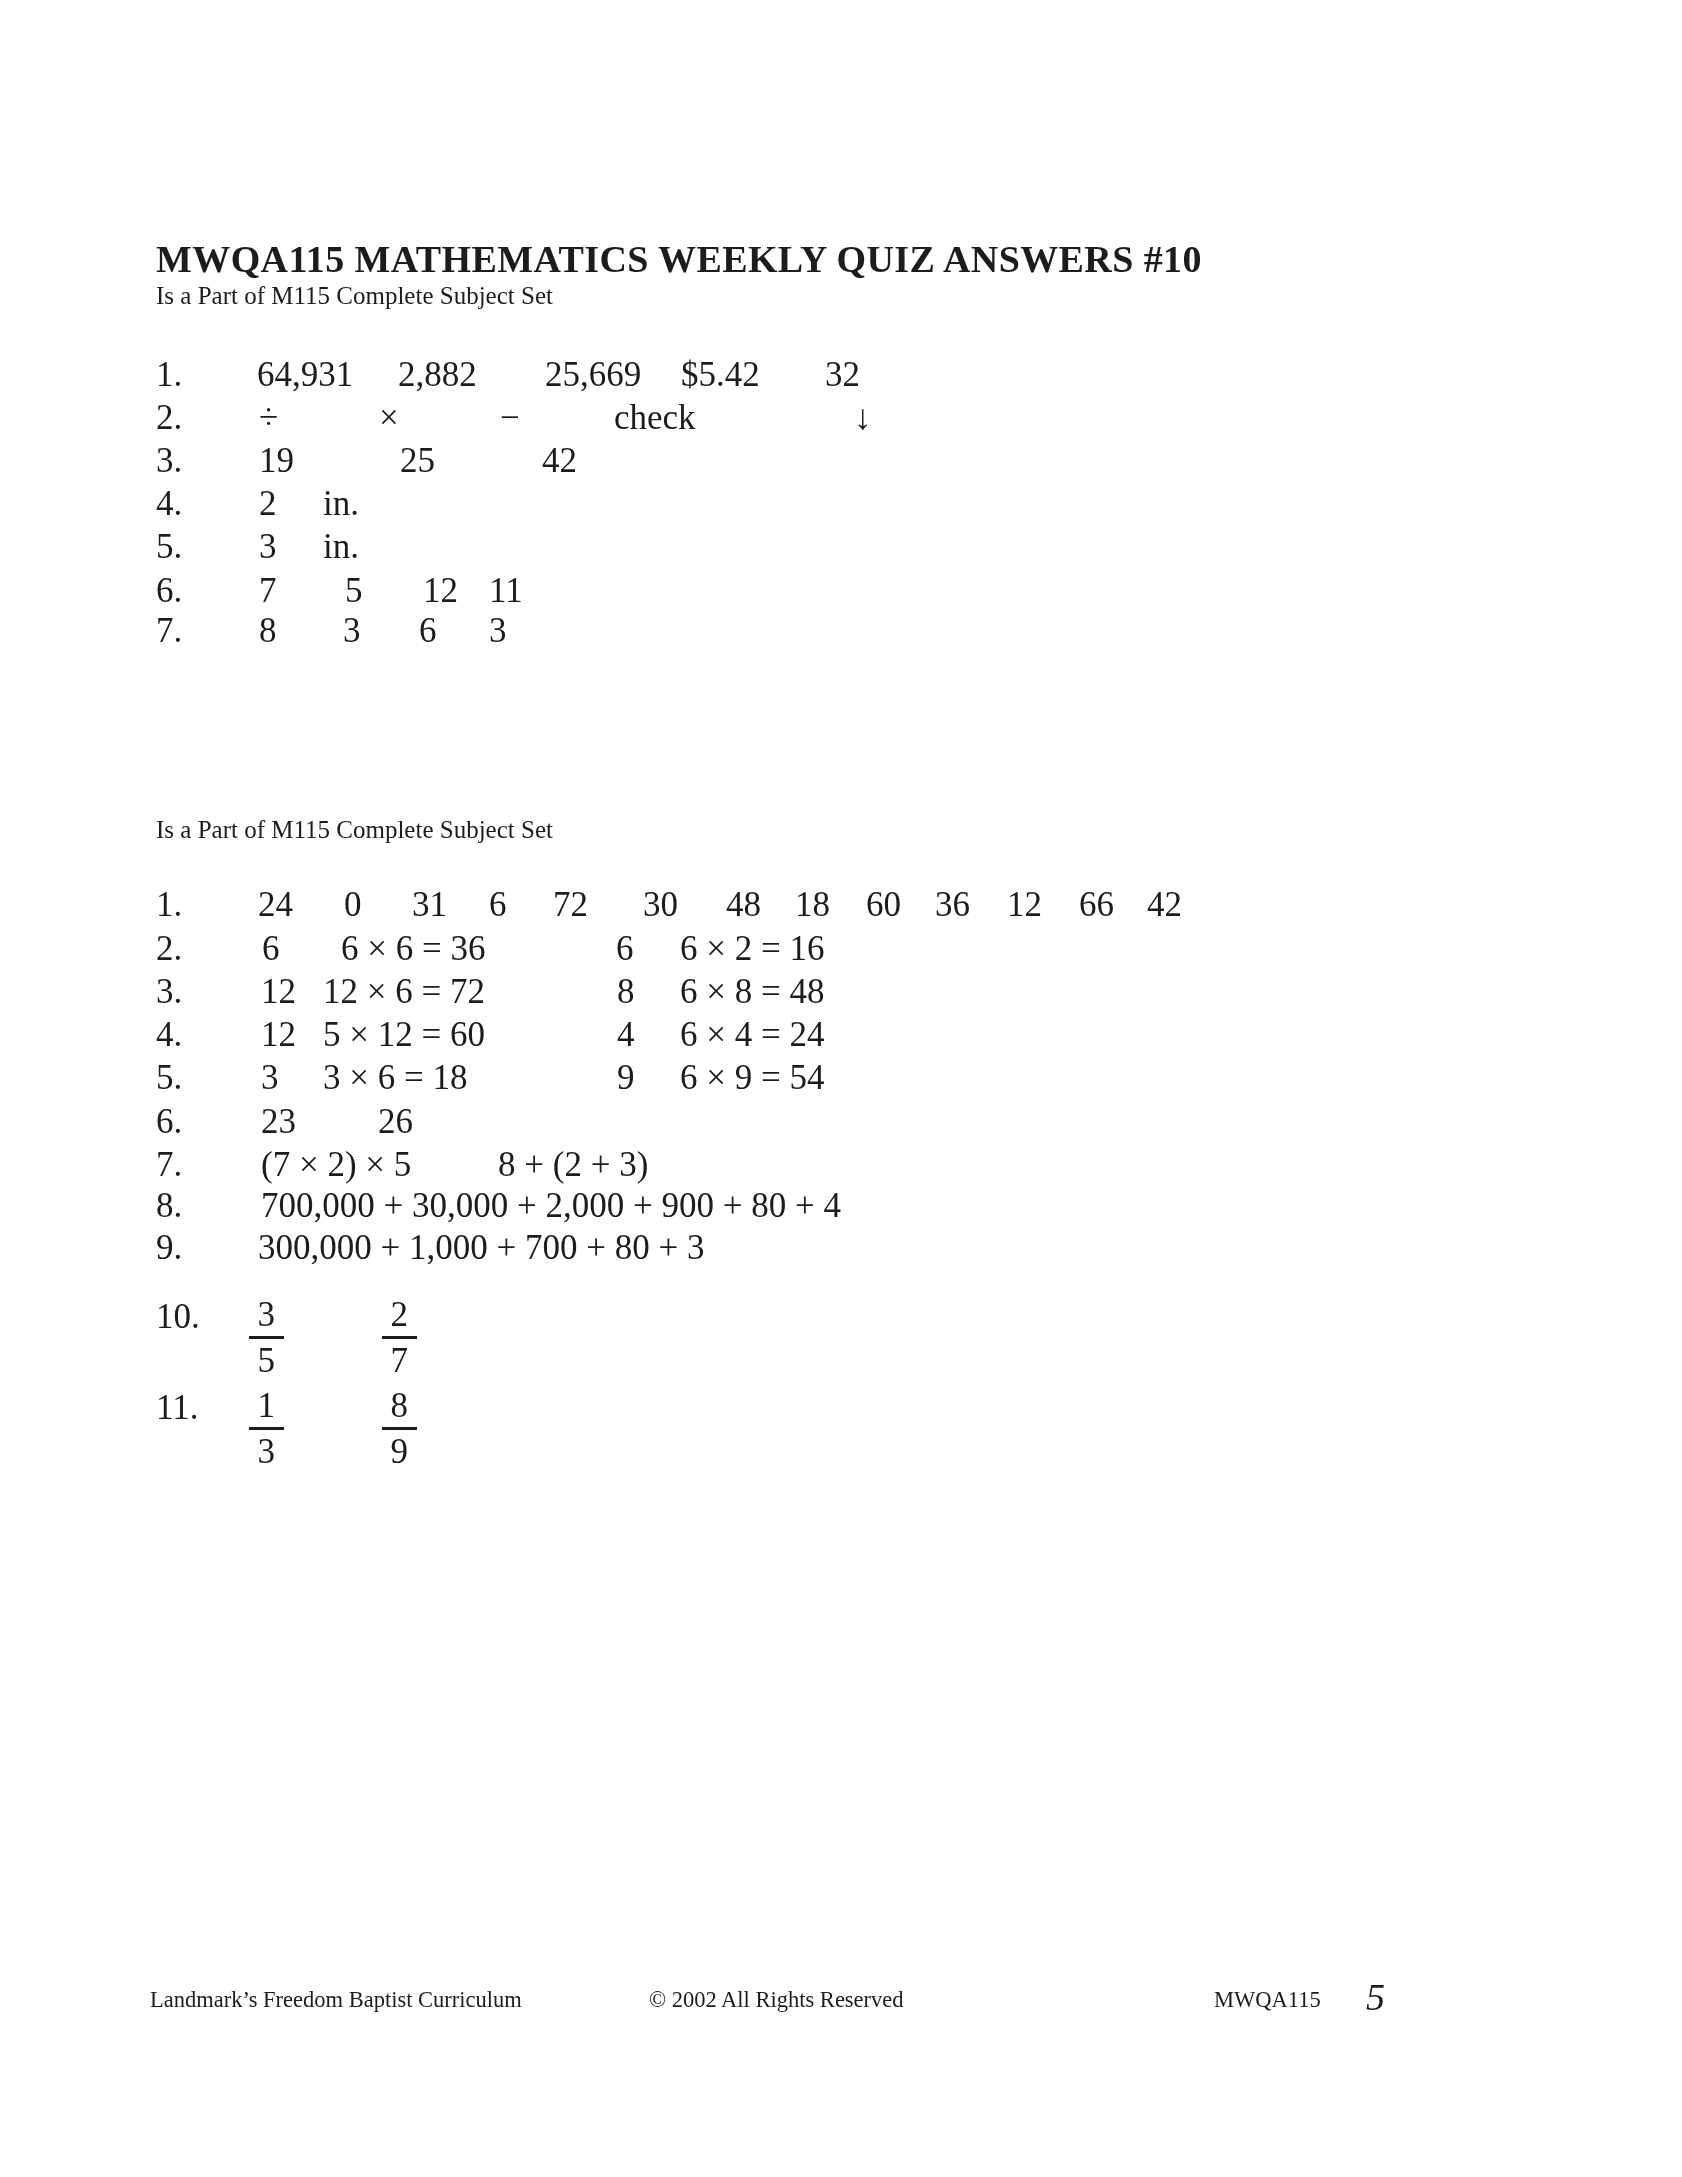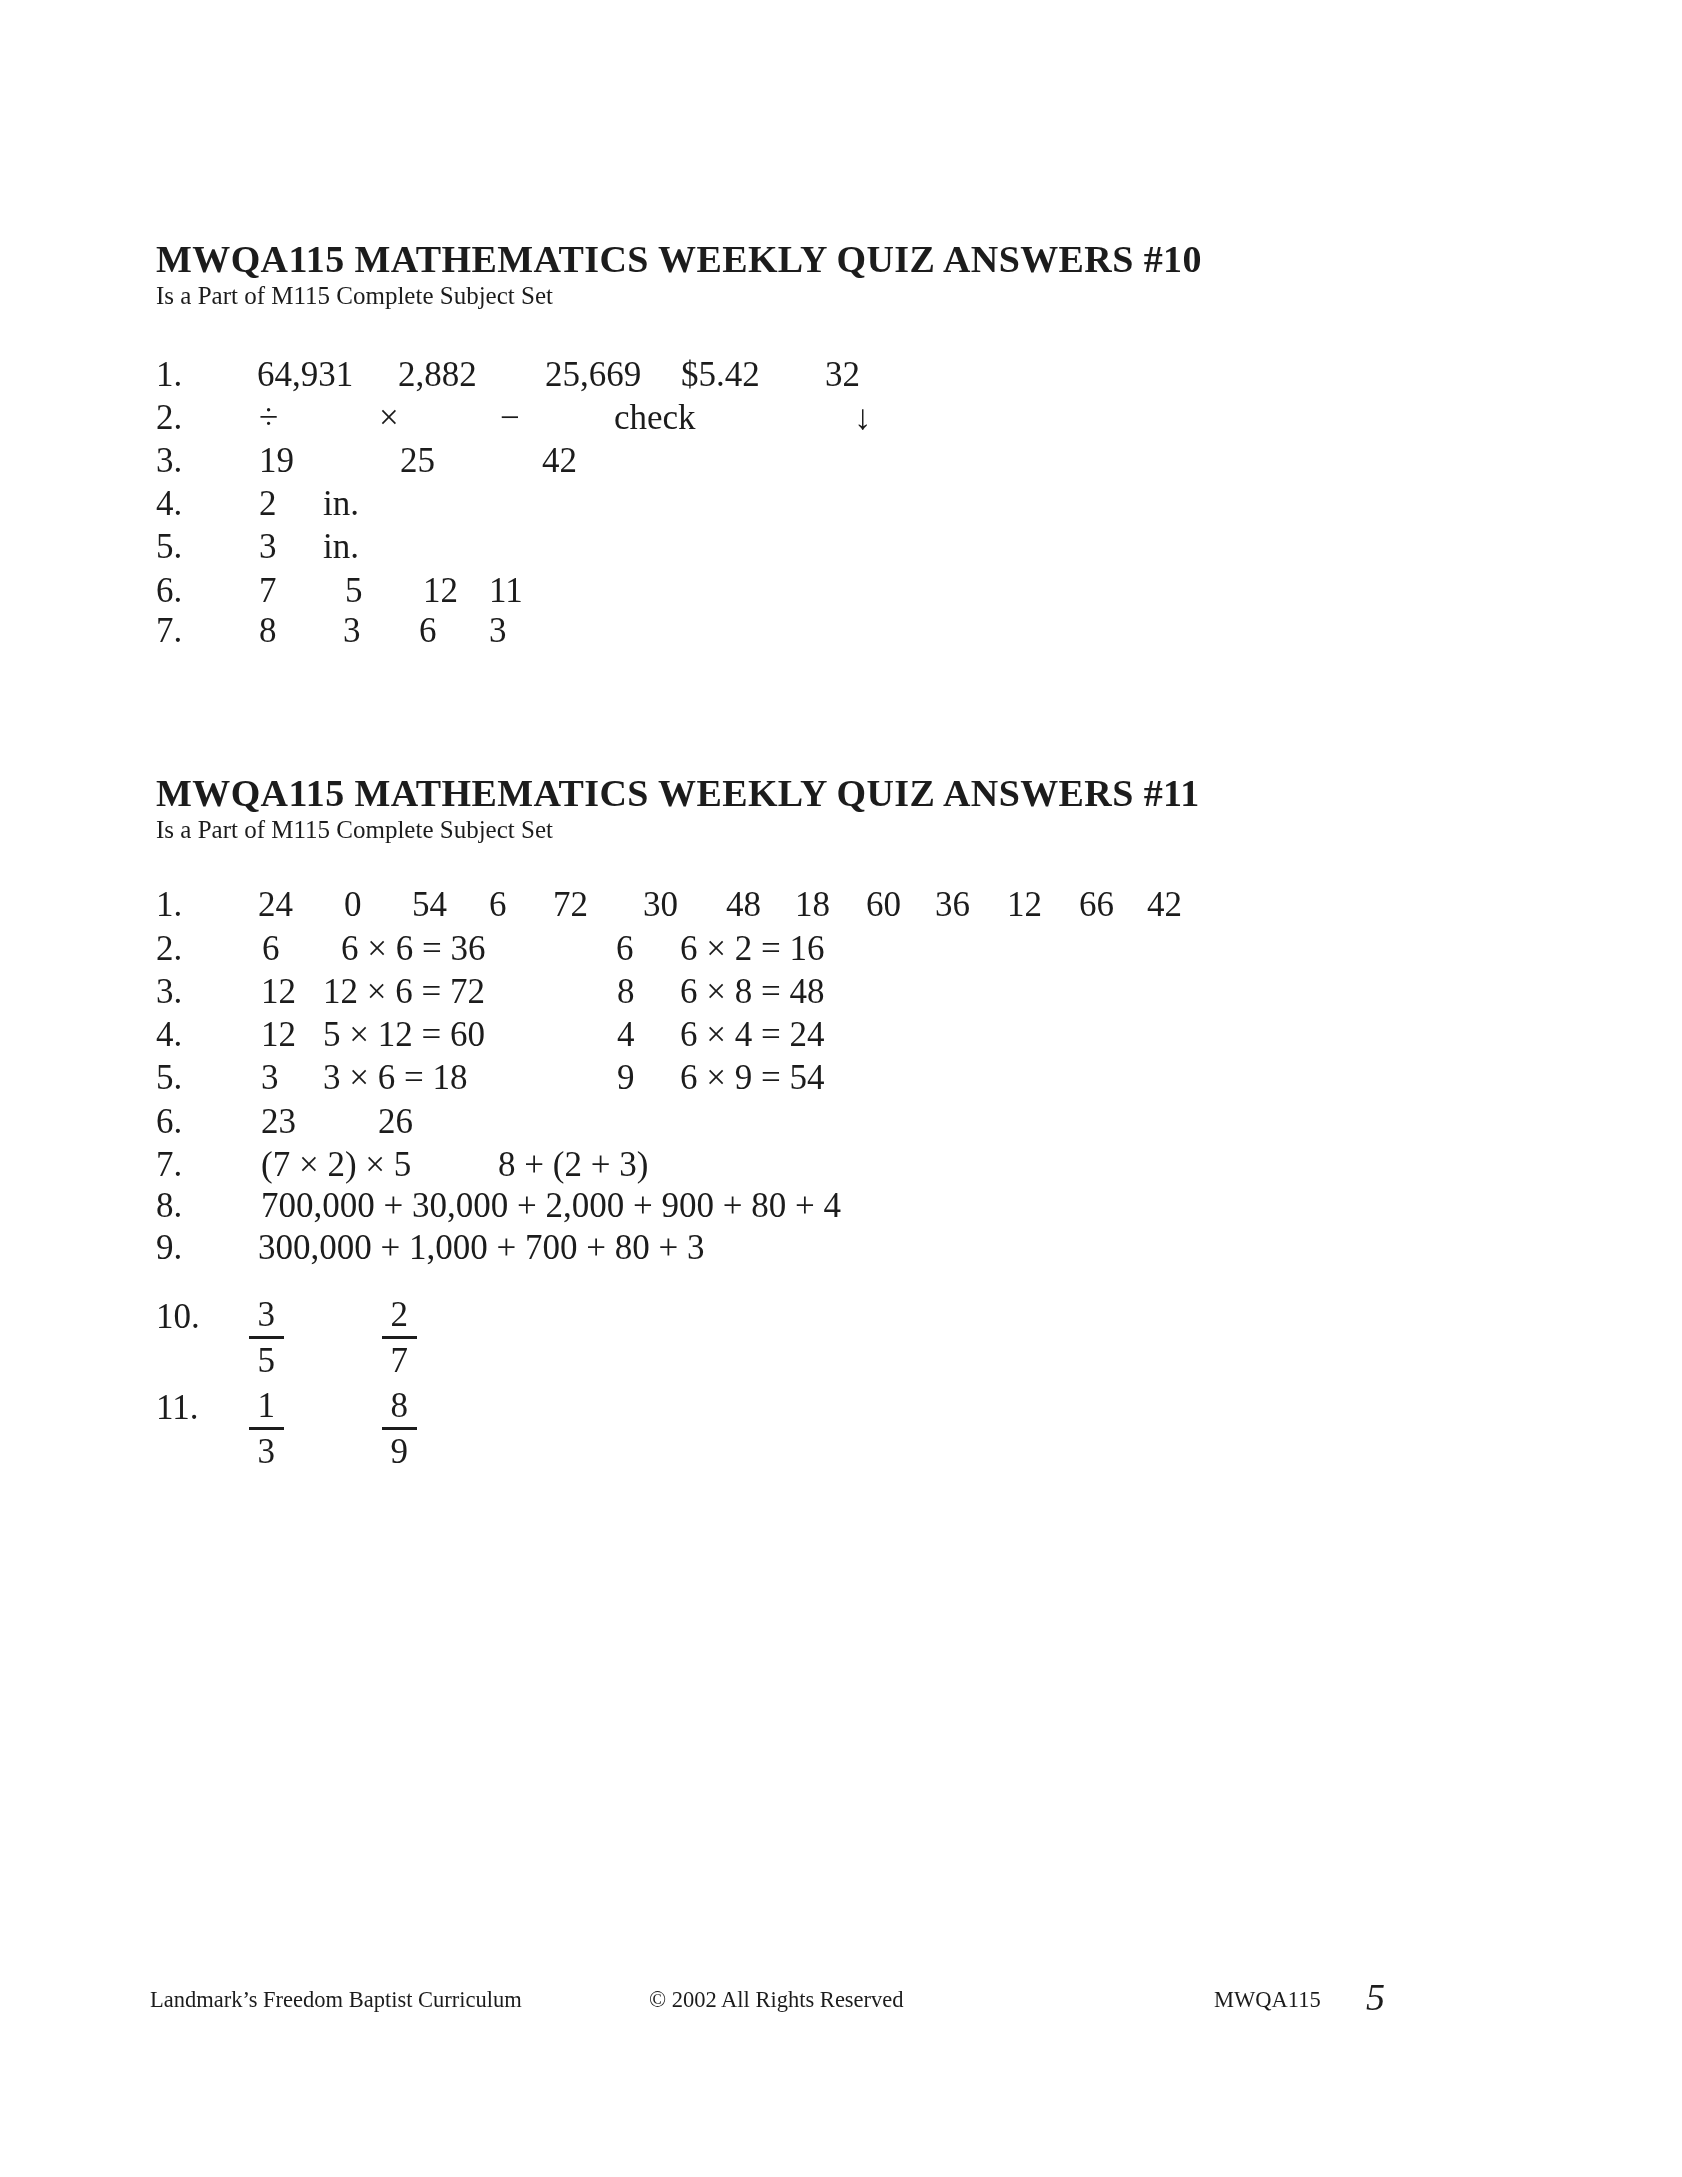--- a/index.html
+++ b/index.html
@@ -115,28 +115,27 @@
   </div>
 
   <div class="row" style="top:611px">
     <span class="label">7.</span>
     <span class="item" style="left:259px">8</span>
     <span class="item" style="left:343px">3</span>
     <span class="item" style="left:419px">6</span>
     <span class="item" style="left:489px">3</span>
   </div>
 
-  <div class="title" style="top:771px">MWQA115 MATHEMATICS WEEKLY QUIZ ANSWERS #11</div>
   <div class="subtitle" style="top:816px">Is a Part of M115 Complete Subject Set</div>
 
   <div class="row" style="top:885px">
     <span class="label">1.</span>
     <span class="item" style="left:258px">24</span>
     <span class="item" style="left:344px">0</span>
-    <span class="item" style="left:412px">54</span>
+    <span class="item" style="left:412px">31</span>
     <span class="item" style="left:489px">6</span>
     <span class="item" style="left:553px">72</span>
     <span class="item" style="left:643px">30</span>
     <span class="item" style="left:726px">48</span>
     <span class="item" style="left:795px">18</span>
     <span class="item" style="left:866px">60</span>
     <span class="item" style="left:935px">36</span>
     <span class="item" style="left:1007px">12</span>
     <span class="item" style="left:1079px">66</span>
     <span class="item" style="left:1147px">42</span>

